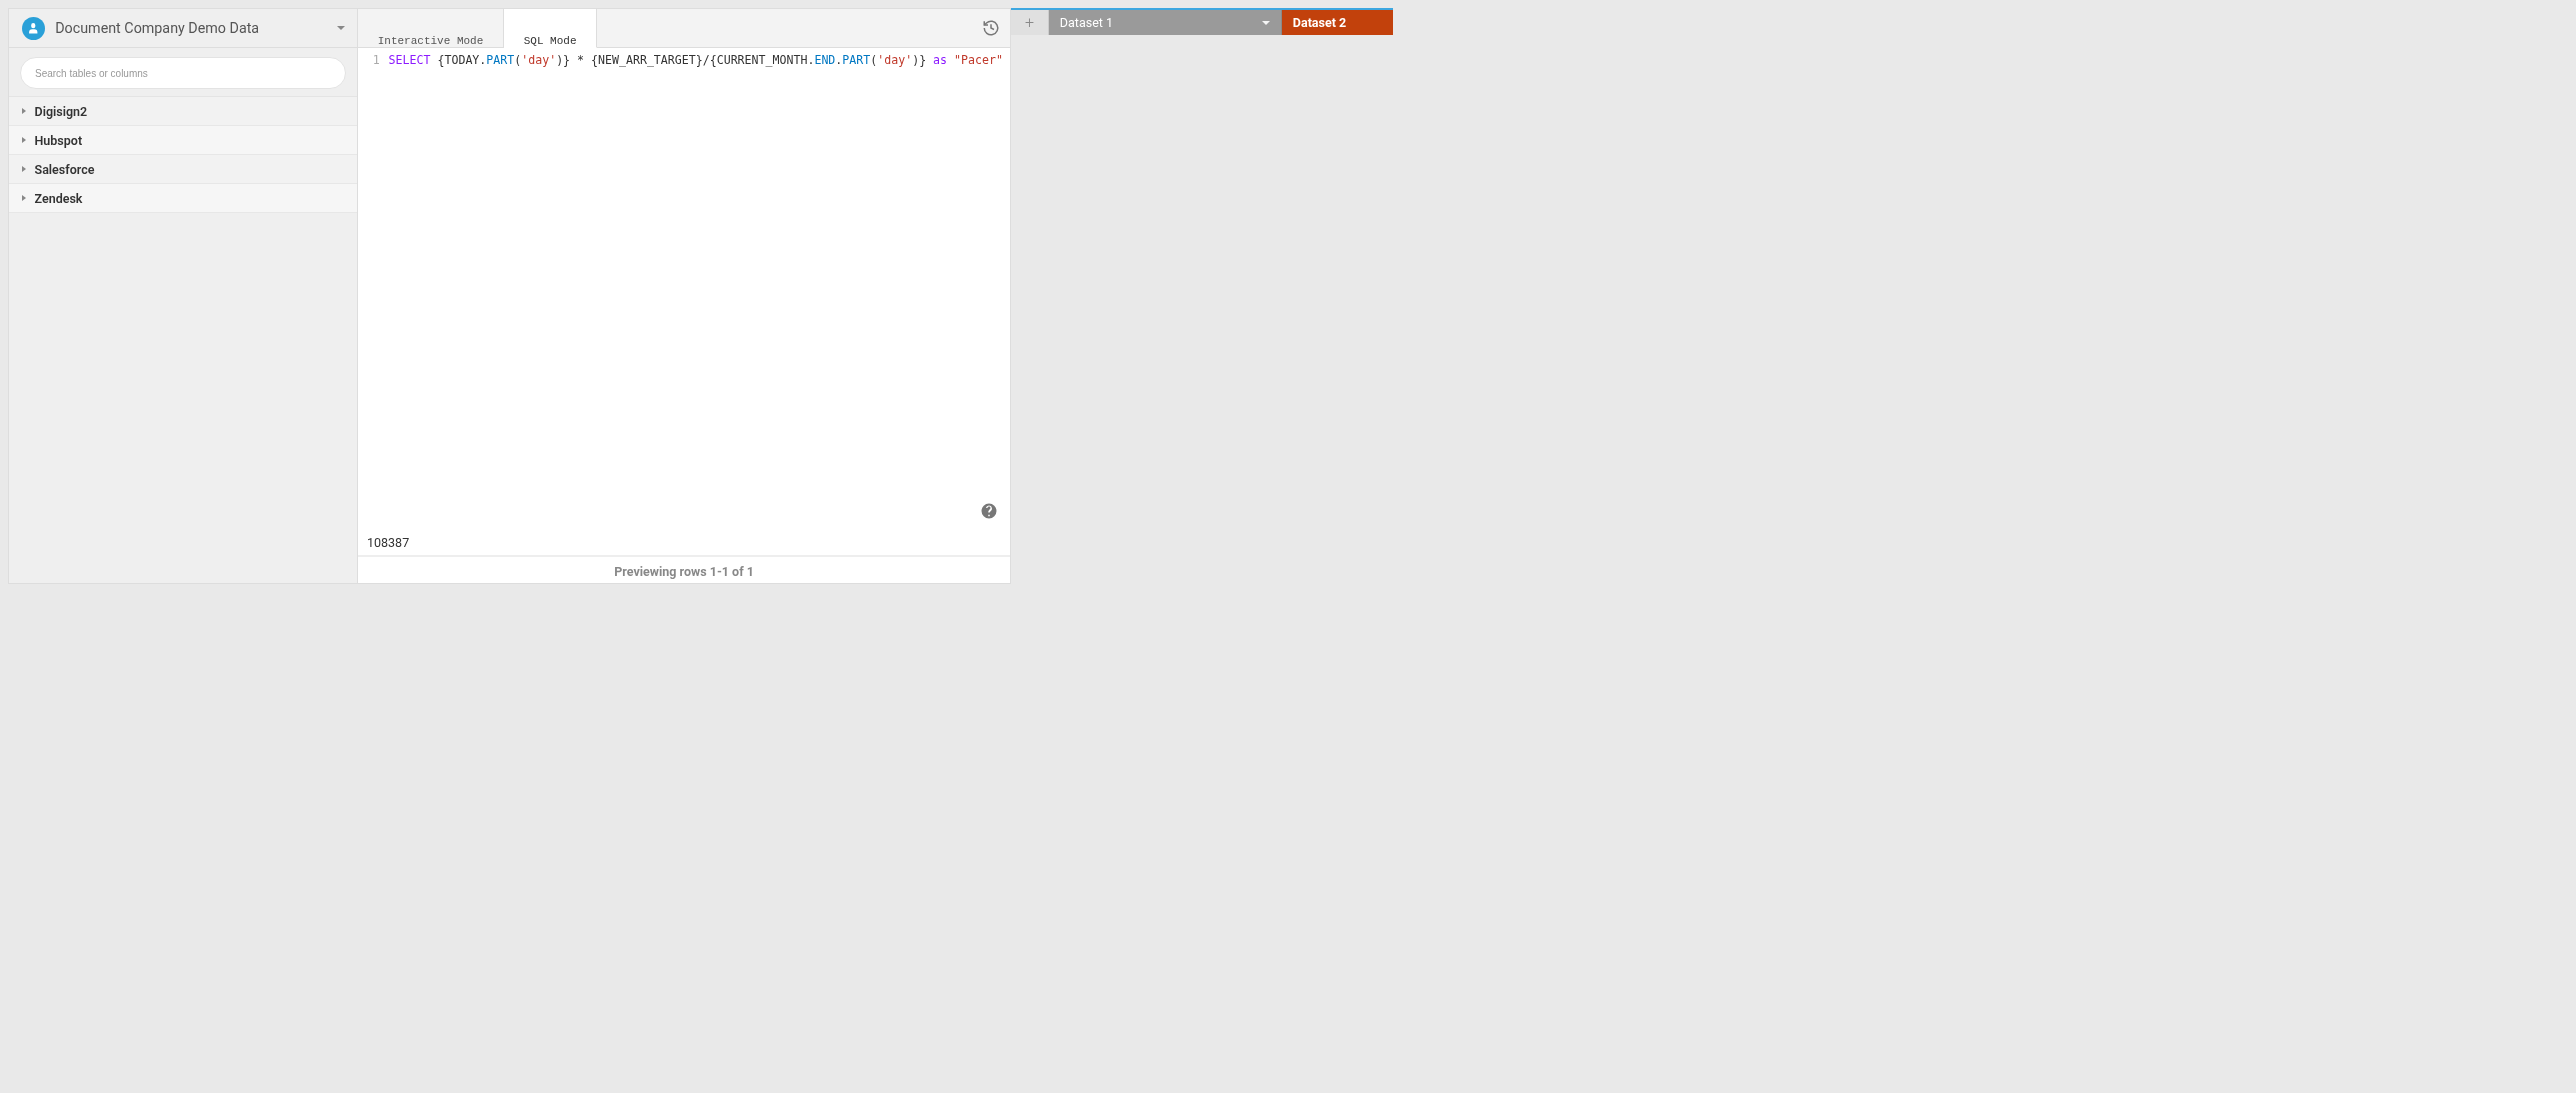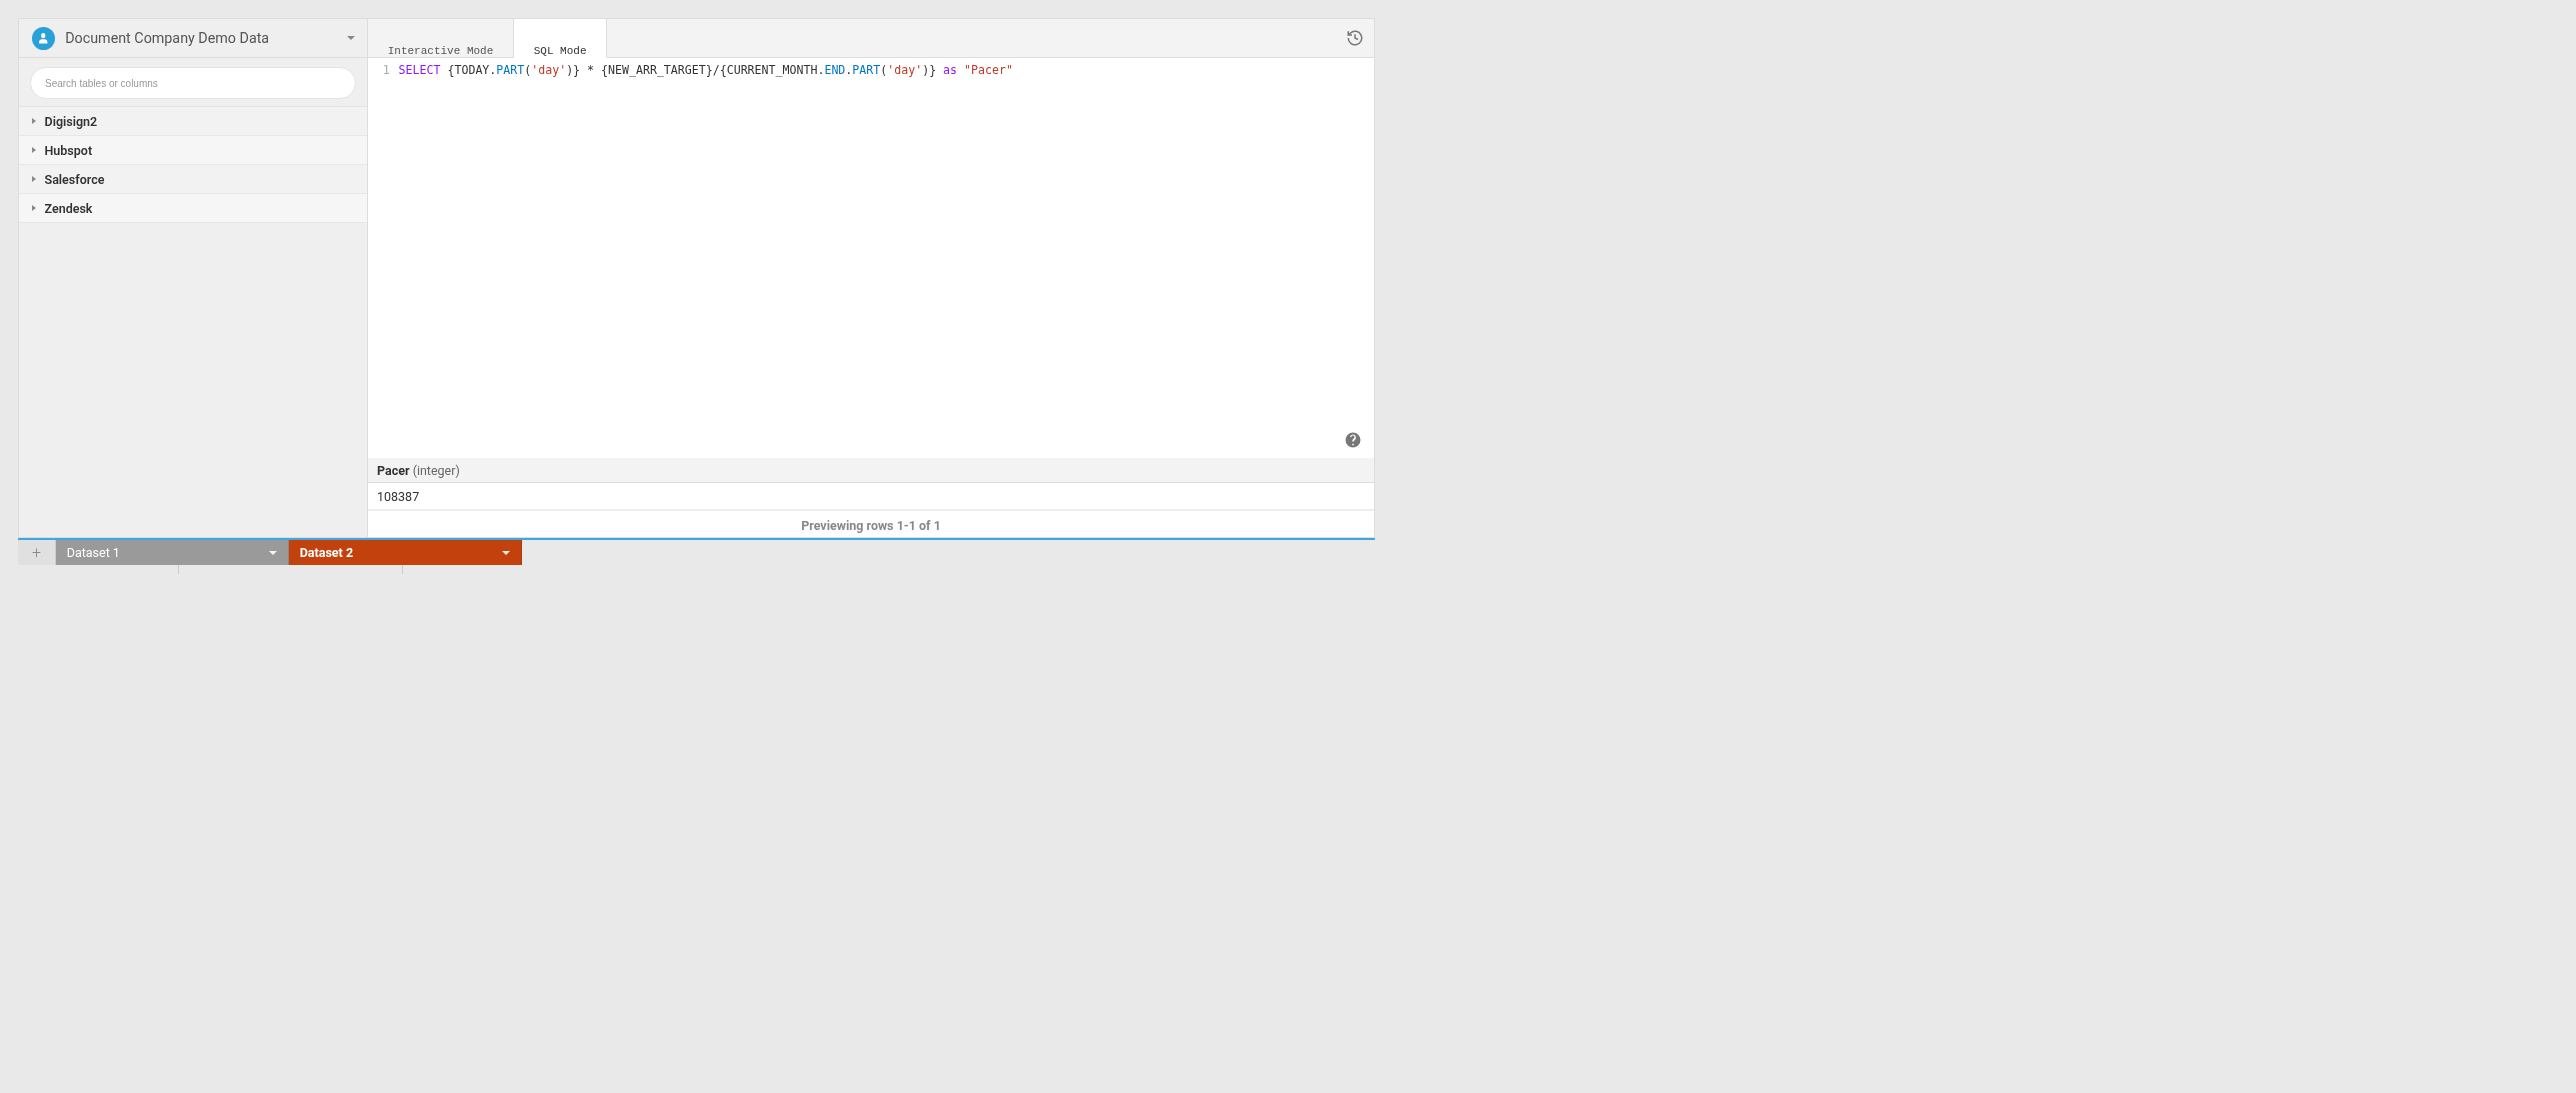--- a/index.html
+++ b/index.html
@@ -7,23 +7,23 @@
   font-family: -apple-system, BlinkMacSystemFont, "Segoe UI", Roboto, "Helvetica Neue", Arial, sans-serif;
   font-size: 12.5px;
   background: #e9e9e9;
   color: #333;
   width: 1393px;
   height: 592px;
   overflow: hidden;
 }
 .app {
   display: flex;
-  flex-direction: column;
+  flex-direction: row;
   height: 100%;
-  padding: 18px;
+  padding: 8px;
 }
 .workspace {
   display: flex;
   flex: 1;
   background: #eee;
   border: 0.9px solid #ddd;
   min-height: 0;
 }
 
 .sidebar {
@@ -334,23 +334,20 @@
         <div class="code"><span class="kw">SELECT</span><span class="ident"> {TODAY.</span><span class="func">PART</span><span class="ident">(</span><span class="str">'day'</span><span class="ident">)} * {NEW_ARR_TARGET}/{CURRENT_MONTH.</span><span class="func">END</span><span class="ident">.</span><span class="func">PART</span><span class="ident">(</span><span class="str">'day'</span><span class="ident">)} </span><span class="kw">as</span><span class="ident"> </span><span class="str">"Pacer"</span></div>
         <div class="help-icon">
           <svg viewBox="0 0 24 24">
               <path d="M12 2a10 10 0 1 0 0 20 10 10 0 0 0 0-20zm1 17h-2v-2h2v2zm2.07-7.75l-.9.92A3.4 3.4 0 0 0 13 14h-2v-.5a4 4 0 0 1 1.17-2.83l1.24-1.26A2 2 0 1 0 10 8H8a4 4 0 1 1 7.07 3.25z"></path>
             </svg>
         </div>
       </div>
 
 
       <div class="results-table">
-        <div class="results-header">
-          <span class="col-name">Pacer</span><span class="col-type"> (integer)</span>
-        </div>
         <div class="results-row">
           <span>108387</span>
         </div>
         <div class="preview-footer">
           <span>Previewing rows 1-1 of 1</span>
         </div>
       </div>
     </div>
   </div>
 

